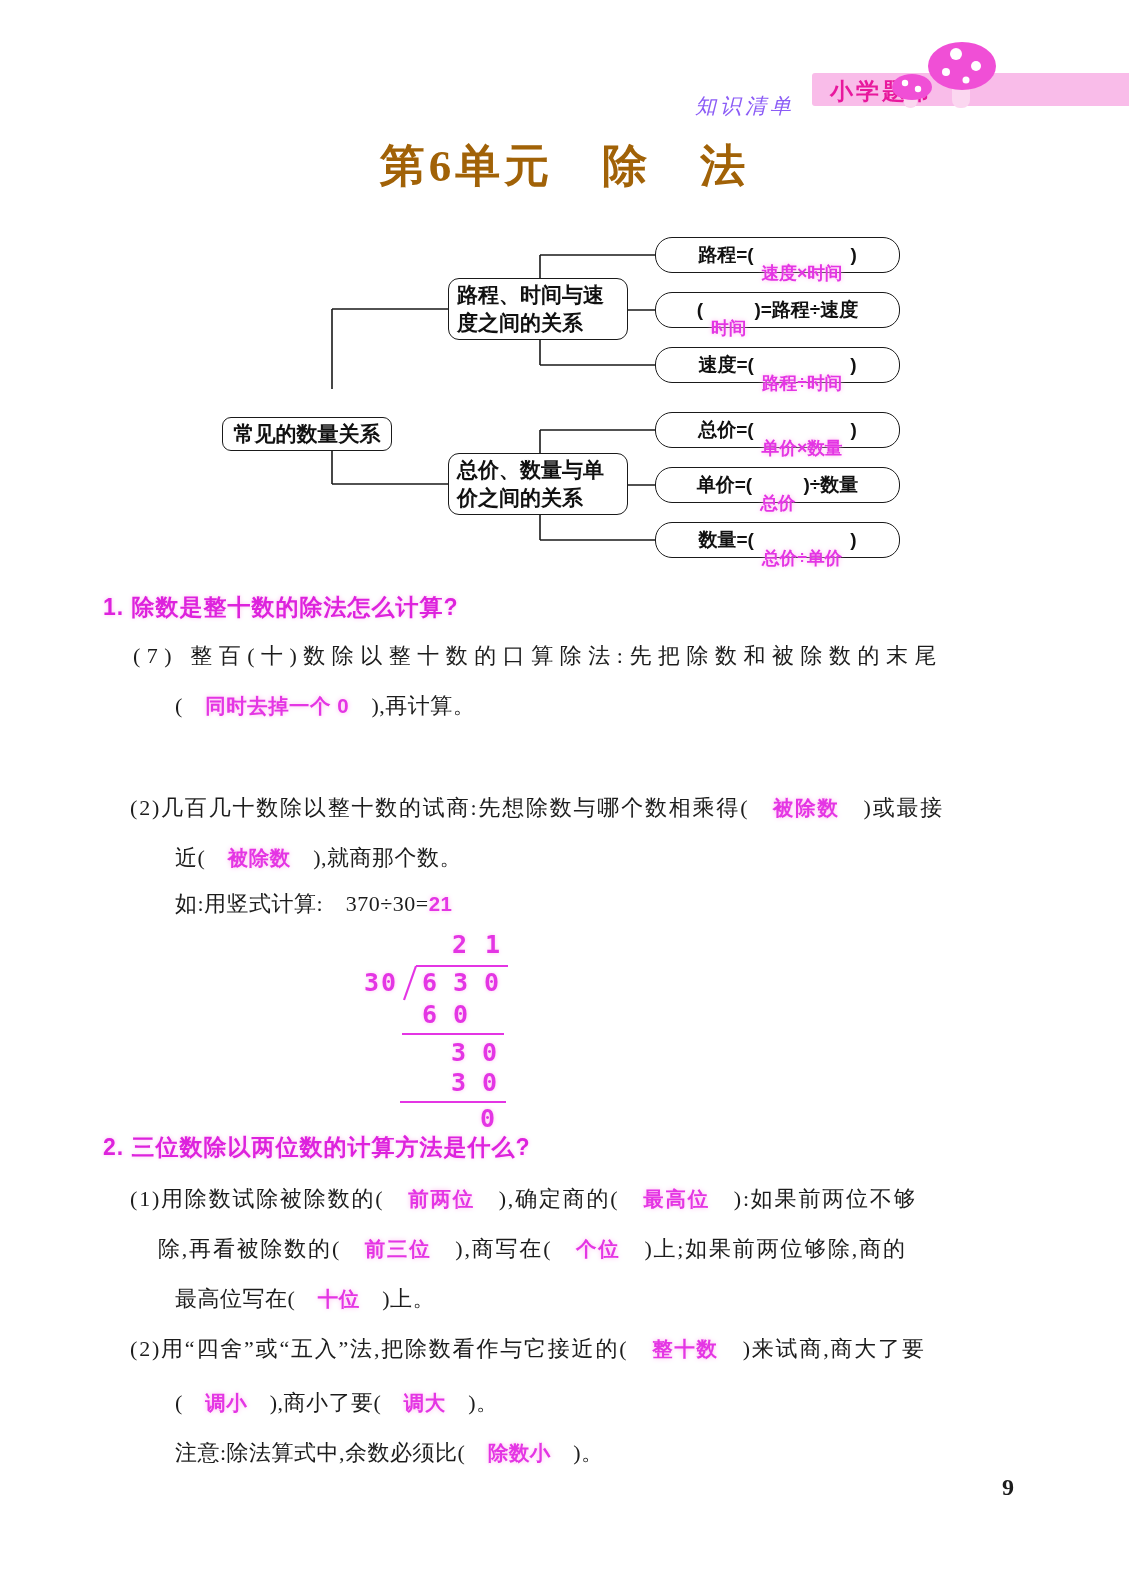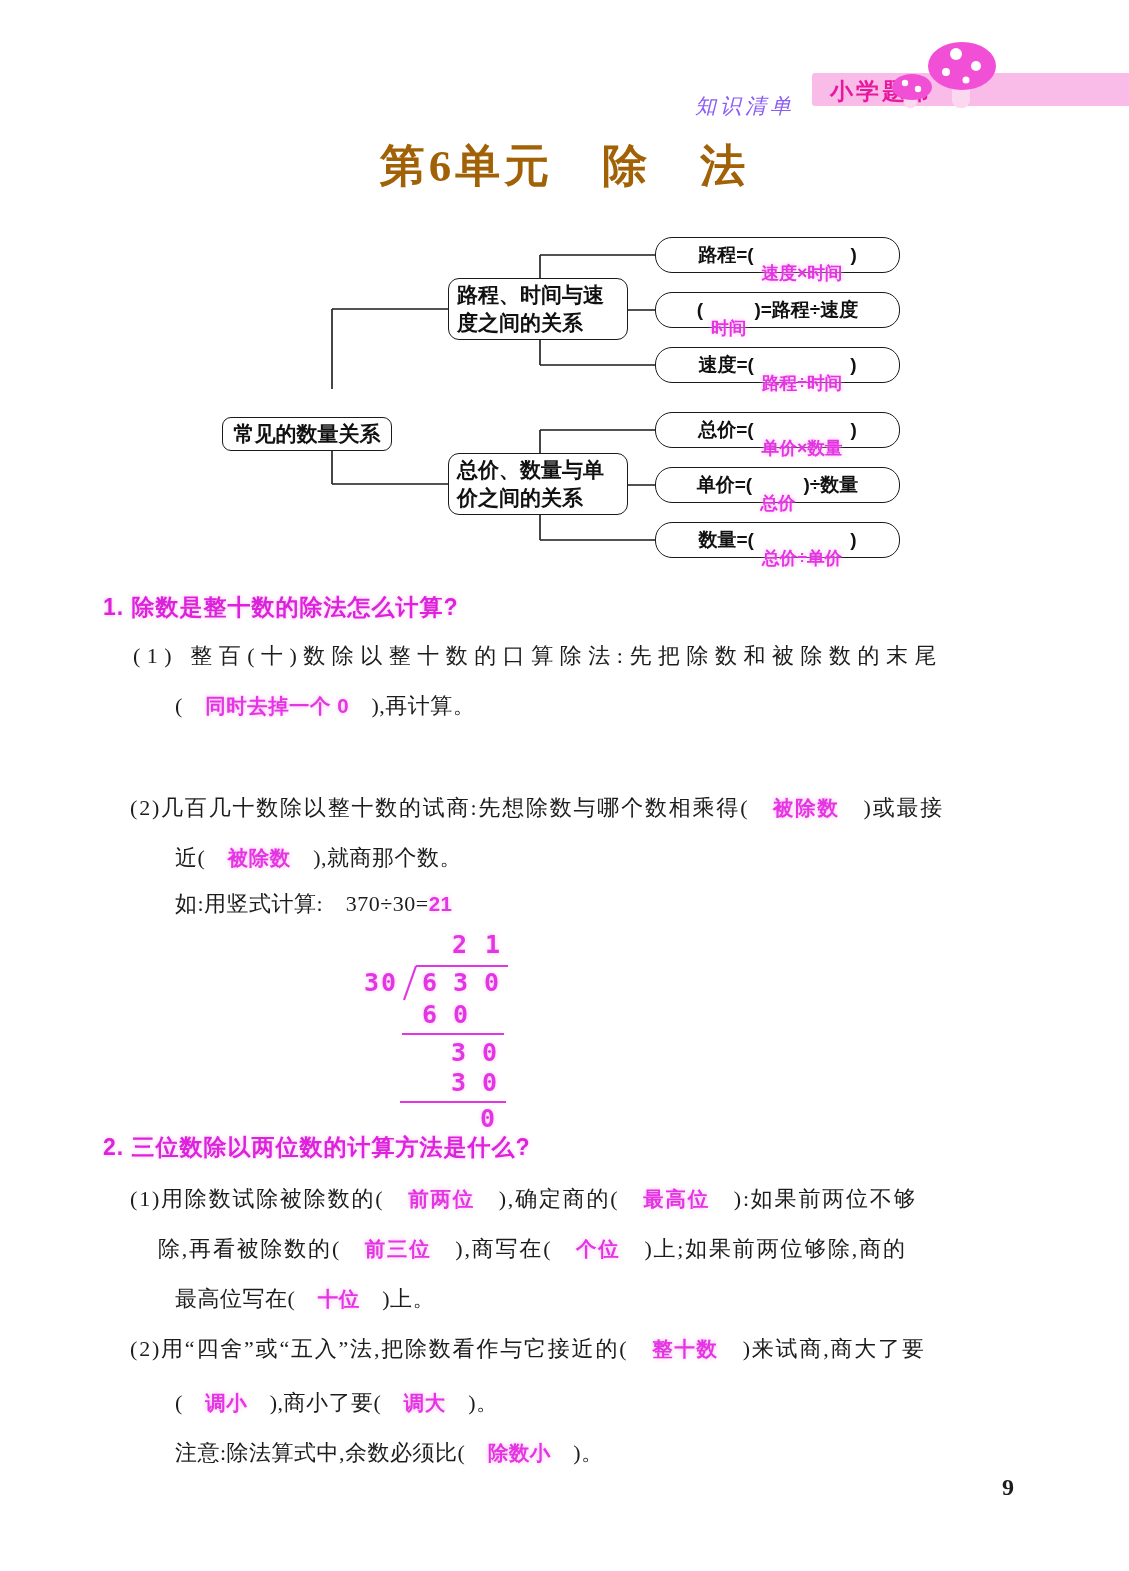--- a/index.html
+++ b/index.html
@@ -133,21 +133,21 @@
       <span class="seg-ans"> 总价 </span>
       <span class="seg-b">)÷数量</span>
     </div>
   <div class="node leaf" style="top:522px">
       <span class="seg-b">数量=(</span>
       <span class="seg-ans"> 总价÷单价 </span>
       <span class="seg-b">)</span>
     </div>
 
   <div class="q-head" style="left:103px;top:592px">1. 除数是整十数的除法怎么计算?</div>
-  <div class="line spread" style="left:133px;top:641px"><span class="seg-b">(1) 整百(十)数除以整十数的口算除法:先把除数和被除数的末尾</span></div>
+  <div class="line spread" style="left:133px;top:641px"><span class="seg-b">(7) 整百(十)数除以整十数的口算除法:先把除数和被除数的末尾</span></div>
   <div class="line" style="left:175px;top:691px"><span class="seg-b">(　</span><span class="seg-ans">同时去掉一个 0</span><span class="seg-b">　),再计算。</span></div>
   <div class="line mid-spread" style="left:130px;top:793px"><span class="seg-b">(2)几百几十数除以整十数的试商:先想除数与哪个数相乘得(　</span><span class="seg-ans">被除数</span><span class="seg-b">　)或最接</span></div>
   <div class="line" style="left:175px;top:843px"><span class="seg-b">近(　</span><span class="seg-ans">被除数</span><span class="seg-b">　),就商那个数。</span></div>
   <div class="line" style="left:175px;top:889px"><span class="seg-b">如:用竖式计算:　370÷30=</span><span class="seg-ans">21</span></div>
 
   <div class="ld">
     <svg width="200" height="215" viewBox="0 0 200 215">
       <g stroke="var(--accent,#e435e4)" stroke-width="2.2" fill="none">
         <path d="M58,38 H150"></path>
         <path d="M46,72 L58,38"></path>

